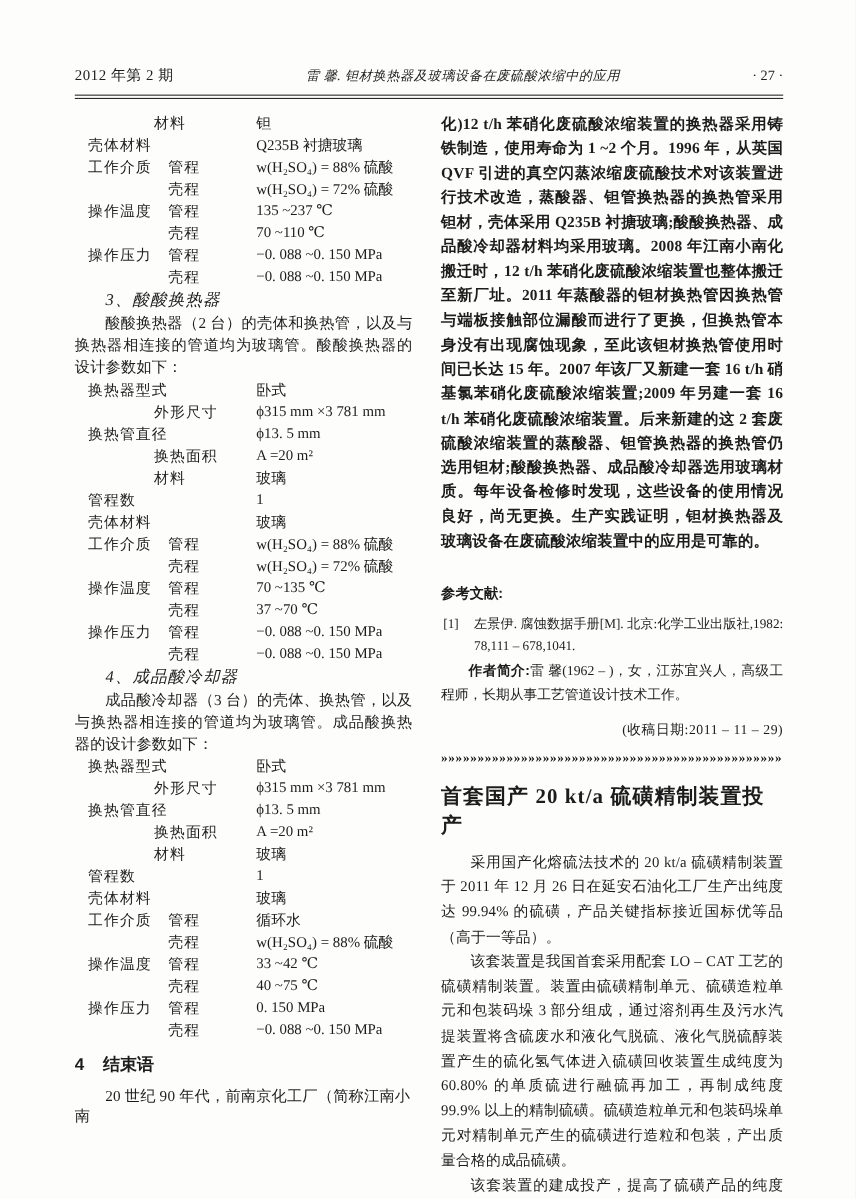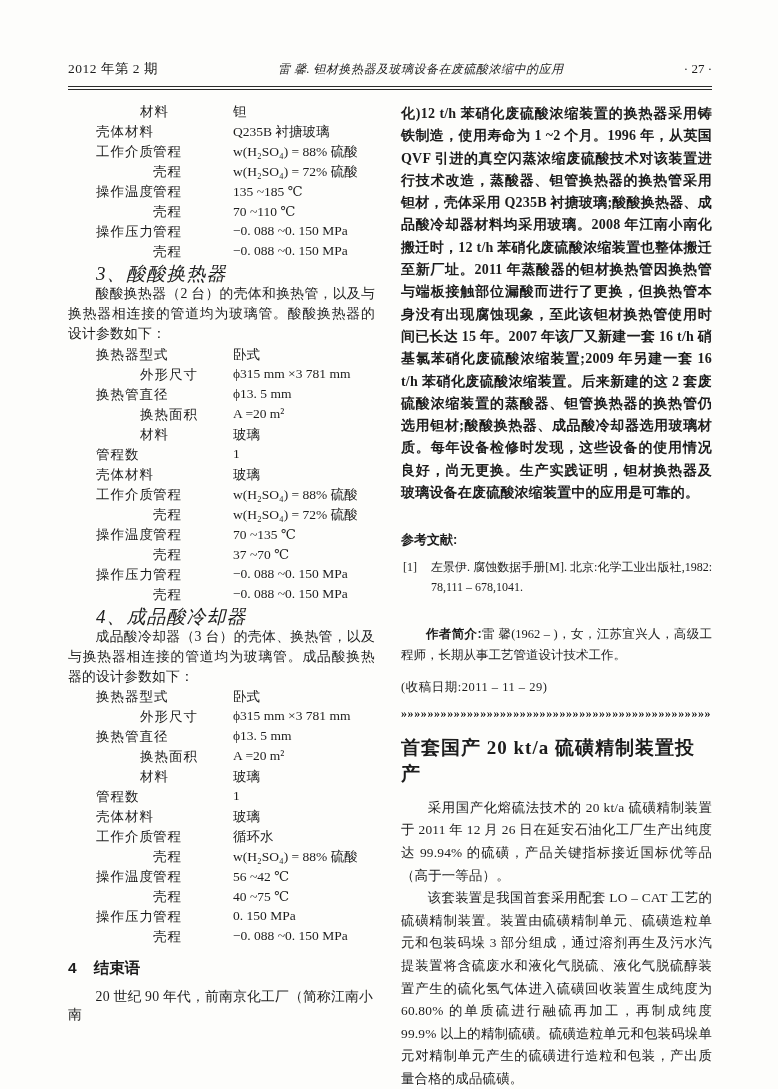--- a/index.html
+++ b/index.html
@@ -23,42 +23,42 @@
   .hdr .running{font-size:12px;font-style:italic;letter-spacing:.5px;}
   .hdr .pageno{font-size:13px;}
   .dbl-rule{height:2px;border-top:1.2px solid #2a2a2a;border-bottom:1.2px solid #2a2a2a;margin-top:2px;}
   
   .cols{display:flex;gap:26px;margin-top:13px;}
   .col-l{width:307px;flex:none;}
   .col-r{width:311px;flex:none;}
   
   .ptable{font-size:13.5px;}
   .param-row{position:relative;height:20px;white-space:nowrap;}
-  .param-row .p-label{position:absolute;left:28px;letter-spacing:1px;}
+  .param-row .p-label{position:absolute;left:12px;letter-spacing:1px;}
   .param-row.indent .p-label{left:72px;}
   .param-row .p-sub{position:absolute;left:85px;letter-spacing:1px;}
   .param-row .p-value{position:absolute;left:165px;}
   
-  .subhead{font-size:19px;font-style:italic;padding-left:28px;height:21px;line-height:21px;letter-spacing:1px;}
+  .subhead{font-size:15px;font-style:italic;padding-left:28px;height:21px;line-height:21px;letter-spacing:1px;}
   .lpara{font-size:13.8px;line-height:20.2px;text-align:justify;text-indent:2em;margin:0 0 1px 0;letter-spacing:.2px;}
   .conclusion-h{
     display:flex;align-items:baseline;gap:17px;
     font-family:"Liberation Sans","DejaVu Sans",sans-serif;
     font-weight:bold;font-size:15.5px;
     margin:10px 0 9px 0;
   }
   .lastline{font-size:13.8px;text-indent:2em;letter-spacing:.2px;}
   
   .rpara{font-size:14px;line-height:22.3px;text-align:justify;margin:0;letter-spacing:.2px;font-weight:bold;}
   .refs-h{font-weight:bold;font-size:13px;margin:27px 0 8px 0;font-family:"Liberation Sans","DejaVu Sans",sans-serif;}
   .ref-item{position:relative;font-size:12px;line-height:20px;padding-left:30px;text-align:justify;}
   .ref-item .ref-no{position:absolute;left:2px;top:0;}
-  .bio{font-size:12.5px;line-height:21px;text-align:justify;text-indent:2em;margin-top:27px;}
+  .bio{font-size:12.5px;line-height:21px;text-align:justify;text-indent:2em;margin-top:3px;}
   .bio b{font-family:"Liberation Sans","DejaVu Sans",sans-serif;font-weight:bold;}
-  .received{font-size:12.5px;text-align:left;margin-top:2px;letter-spacing:.5px;}
+  .received{font-size:12.5px;text-align:right;margin-top:2px;letter-spacing:.5px;}
   .chev-divider{
     margin-top:11px;font-size:12px;font-weight:bold;letter-spacing:.6px;
     white-space:nowrap;overflow:hidden;line-height:12px;color:#111;
   }
   .news-title{
     text-align:left;font-weight:bold;font-size:19px;letter-spacing:1px;
     margin:16px 0 10px 0;
   }
   .npara{font-size:13.4px;line-height:22.6px;text-align:justify;text-indent:2em;margin:0;letter-spacing:.2px;}
 </style>
@@ -101,21 +101,21 @@
 
             <div class="param-row">
               <span class="p-label"></span>
               <span class="p-sub">壳程</span>
               <span class="p-value">w(H₂SO₄) = 72% 硫酸</span>
             </div>
 
             <div class="param-row">
               <span class="p-label">操作温度</span>
               <span class="p-sub">管程</span>
-              <span class="p-value">135 ~185 ℃</span>
+              <span class="p-value">135 ~237 ℃</span>
             </div>
 
             <div class="param-row">
               <span class="p-label"></span>
               <span class="p-sub">壳程</span>
               <span class="p-value">70 ~110 ℃</span>
             </div>
 
             <div class="param-row">
               <span class="p-label">操作压力</span>
@@ -269,21 +269,21 @@
 
             <div class="param-row">
               <span class="p-label"></span>
               <span class="p-sub">壳程</span>
               <span class="p-value">w(H₂SO₄) = 88% 硫酸</span>
             </div>
 
             <div class="param-row">
               <span class="p-label">操作温度</span>
               <span class="p-sub">管程</span>
-              <span class="p-value">56 ~42 ℃</span>
+              <span class="p-value">33 ~42 ℃</span>
             </div>
 
             <div class="param-row">
               <span class="p-label"></span>
               <span class="p-sub">壳程</span>
               <span class="p-value">40 ~75 ℃</span>
             </div>
 
             <div class="param-row">
               <span class="p-label">操作压力</span>

